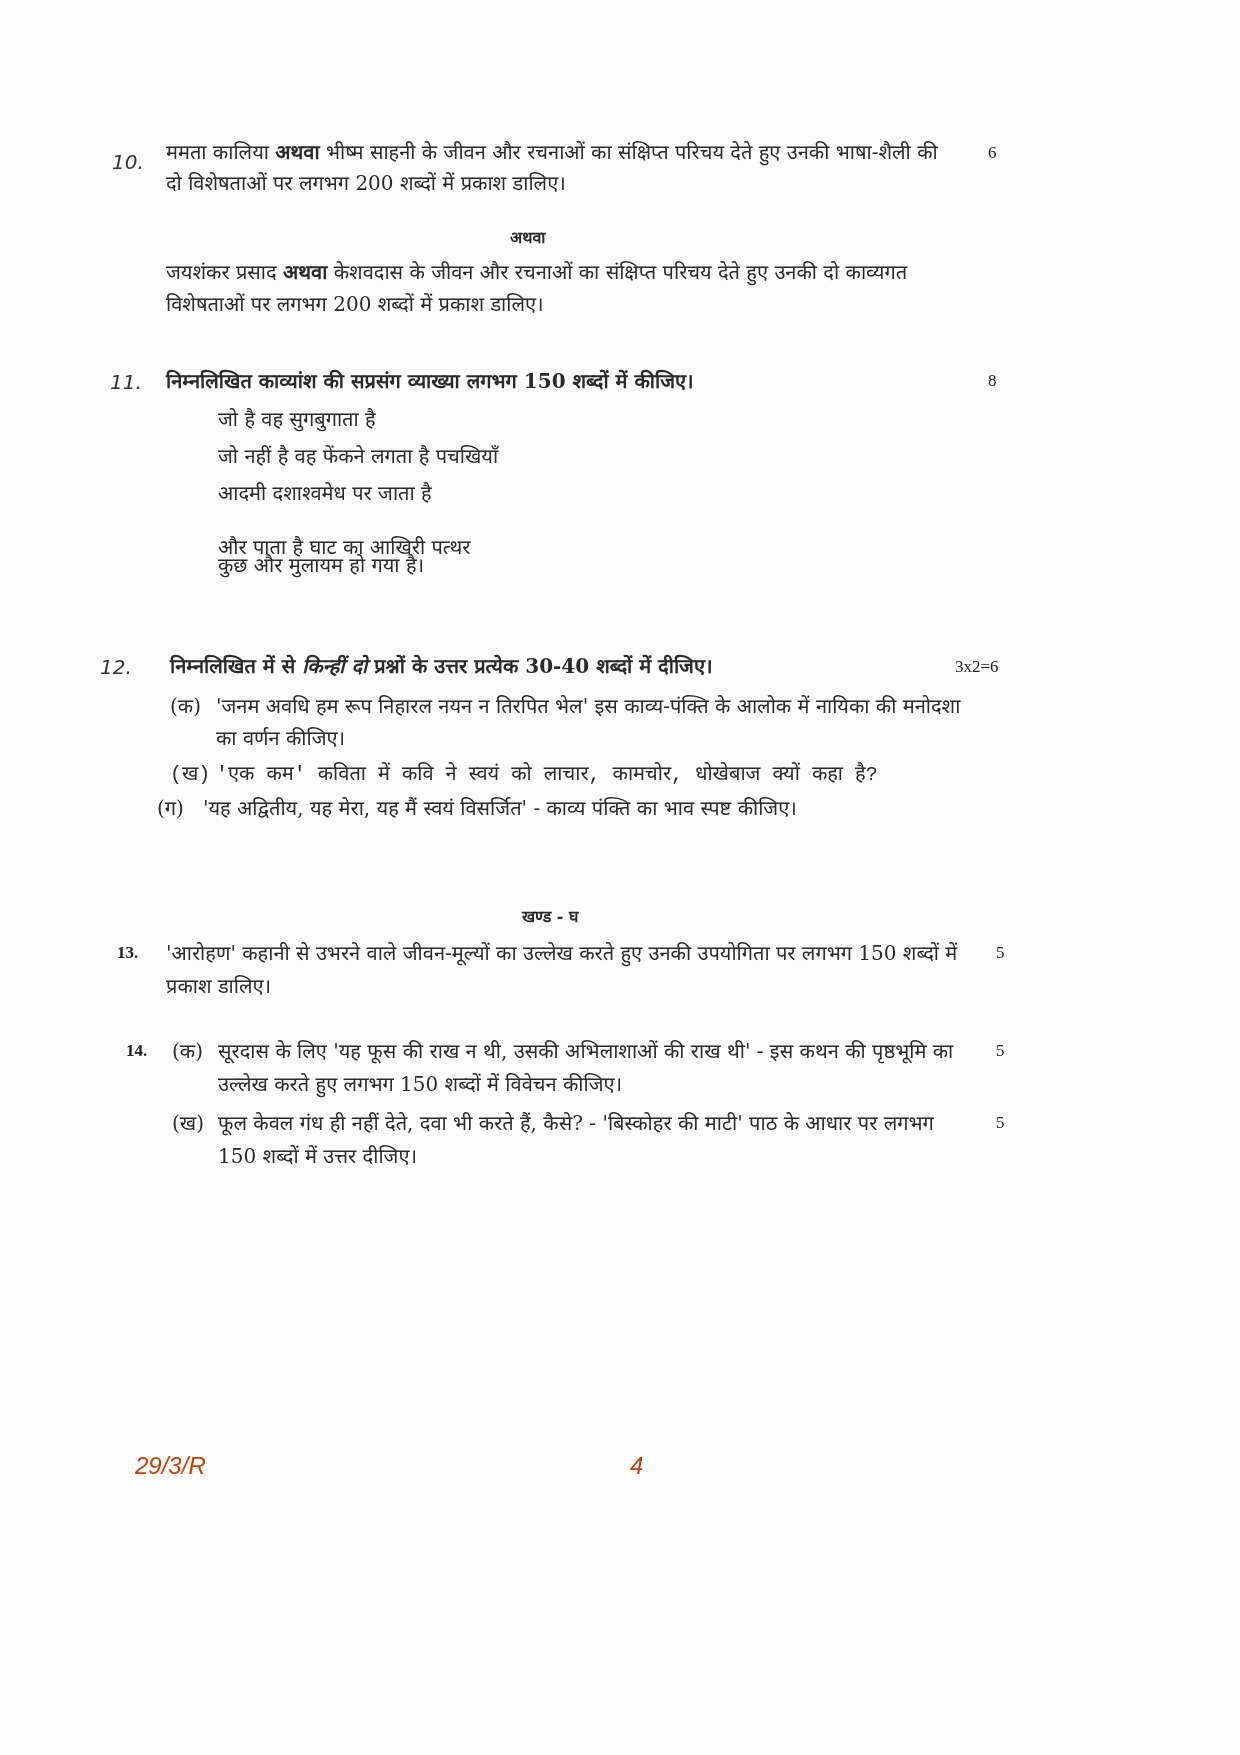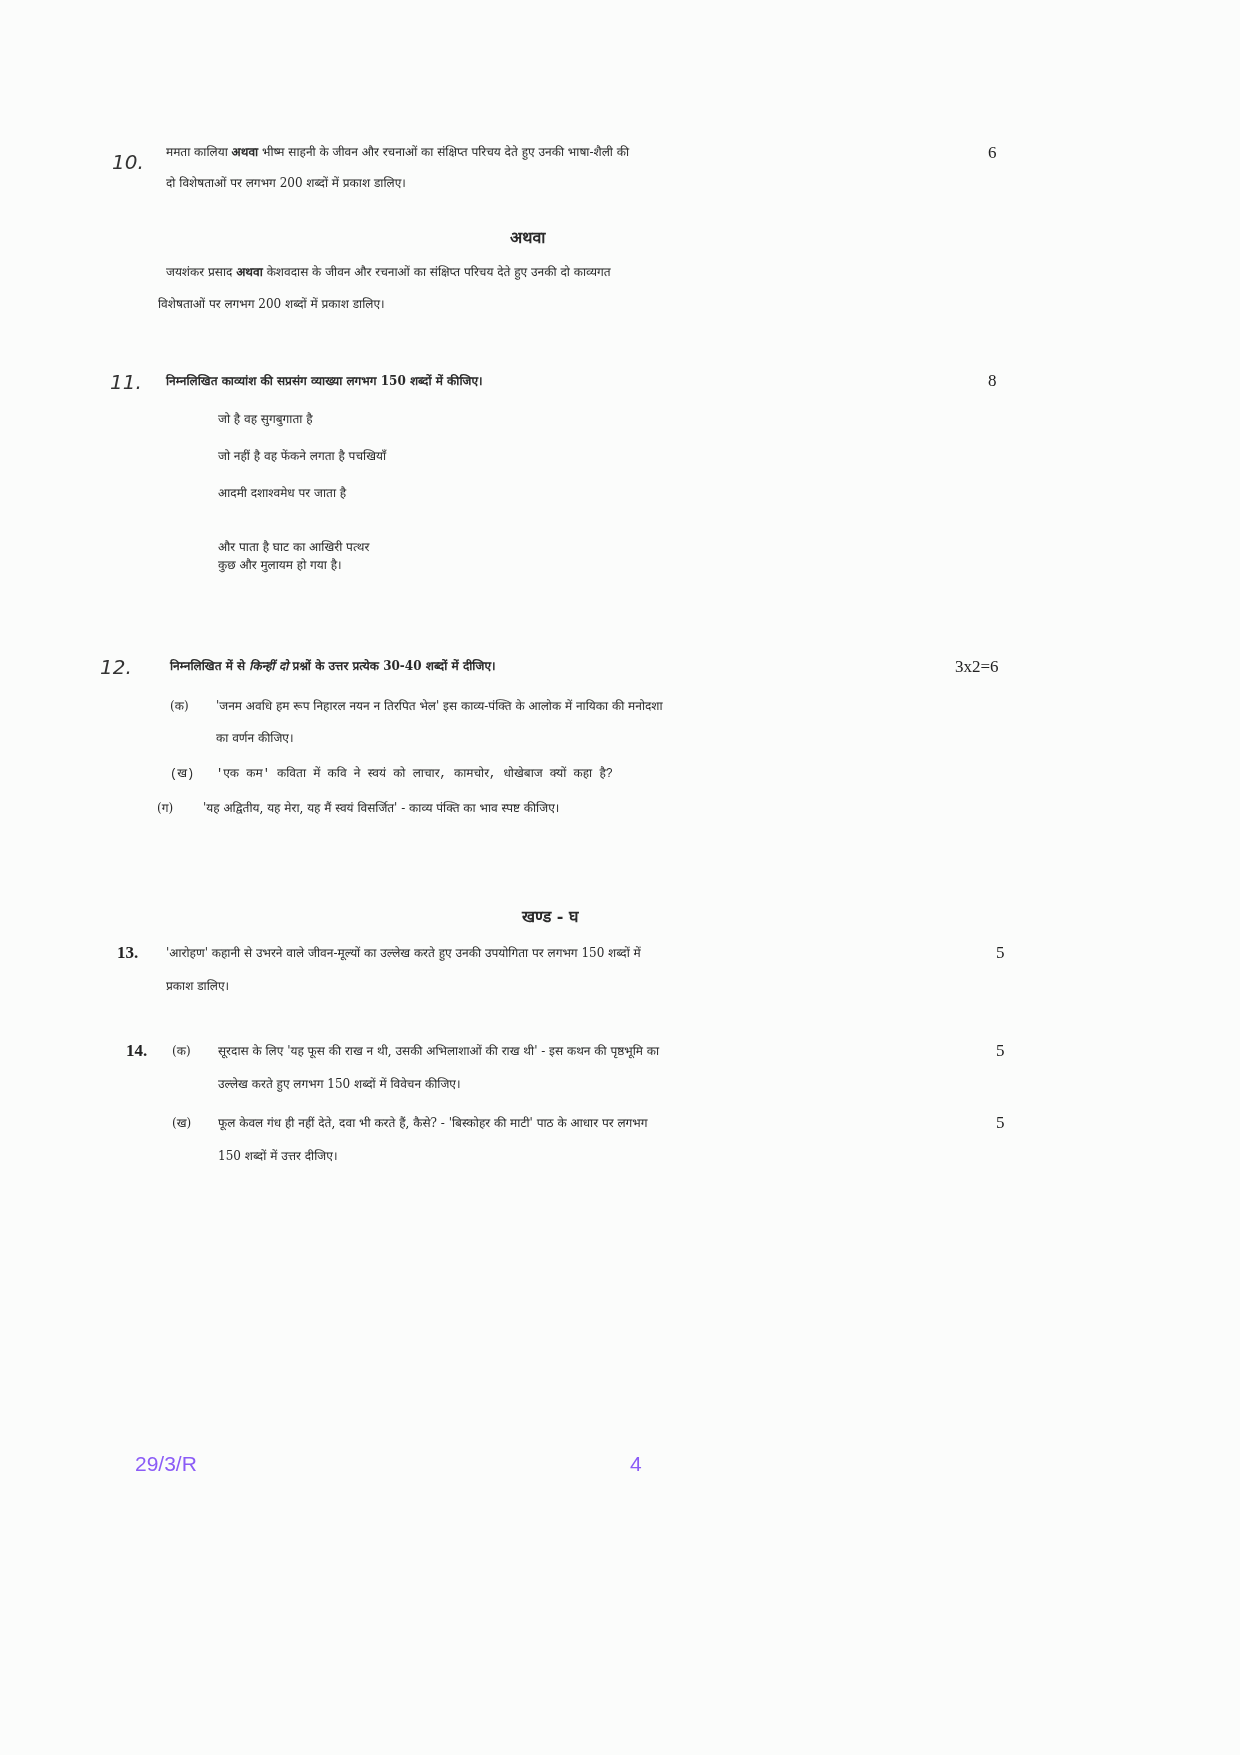--- a/index.html
+++ b/index.html
@@ -14,43 +14,43 @@
   .abs { position: absolute; }
   .qnum-hand {
     font-family: "DejaVu Sans", sans-serif;
     font-size: 20px; font-style: italic; font-weight: 300;
     color: #333;
   }
   .qnum {
     font-family: "Liberation Serif", serif;
     font-size: 17px; font-weight: bold; color: #222;
   }
-  .line { font-size: 12px; line-height: 33px; white-space: nowrap; }
+  .line { font-size: 20px; line-height: 33px; white-space: nowrap; }
   .marks { font-family: "Liberation Serif", serif; font-size: 17px; color: #222; }
   .bold { font-weight: bold; }
   .ital { font-style: italic; }
   .center-heading { font-size: 16px; font-weight: bold; }
-  .footer { font-family: "Liberation Sans", sans-serif; font-size: 21px; color: #8b5cf6; }
+  .footer { font-family: "Liberation Sans", sans-serif; font-style: italic; font-size: 24px; color: #c2410c; }
   .sub-label { display: inline-block; width: 46px; }
 </style>
 </head>
 <body>
 
 <div>
   <div class="abs qnum-hand" style="left:112px; top:150px;">10.</div>
   <div class="abs line" style="left:166px; top:136px;">
     <span>ममता कालिया </span><span class="bold">अथवा</span><span> भीष्म साहनी के जीवन और रचनाओं का संक्षिप्त परिचय देते हुए उनकी भाषा-शैली की</span>
   </div>
   <div class="abs marks" style="left:988px; top:143px;">6</div>
   <div class="abs line" style="left:166px; top:167px;">दो विशेषताओं पर लगभग 200 शब्दों में प्रकाश डालिए।</div>
   <div class="abs line center-heading" style="left:510px; top:221px;">अथवा</div>
   <div class="abs line" style="left:166px; top:256px;">
     <span>जयशंकर प्रसाद </span><span class="bold">अथवा</span><span> केशवदास के जीवन और रचनाओं का संक्षिप्त परिचय देते हुए उनकी दो काव्यगत</span>
   </div>
-  <div class="abs line" style="left:158px; top:288px;">विशेषताओं पर लगभग 200 शब्दों में प्रकाश डालिए।</div>
+  <div class="abs line" style="left:166px; top:288px;">विशेषताओं पर लगभग 200 शब्दों में प्रकाश डालिए।</div>
 </div>
 
 <div>
   <div class="abs qnum-hand" style="left:110px; top:370px;">11.</div>
   <div class="abs line bold" style="left:166px; top:365px;">निम्नलिखित काव्यांश की सप्रसंग व्याख्या लगभग 150 शब्दों में कीजिए।</div>
   <div class="abs marks" style="left:988px; top:371px;">8</div>
   <div class="abs line" style="left:218px; top:403px;">जो है वह सुगबुगाता है</div>
   <div class="abs line" style="left:218px; top:440px;">जो नहीं है वह फेंकने लगता है पचखियाँ</div>
   <div class="abs line" style="left:218px; top:477px;">आदमी दशाश्वमेध पर जाता है</div>
   <div class="abs line" style="left:218px; top:513px;margin-top:18px;">और पाता है घाट का आखिरी पत्थर</div>

